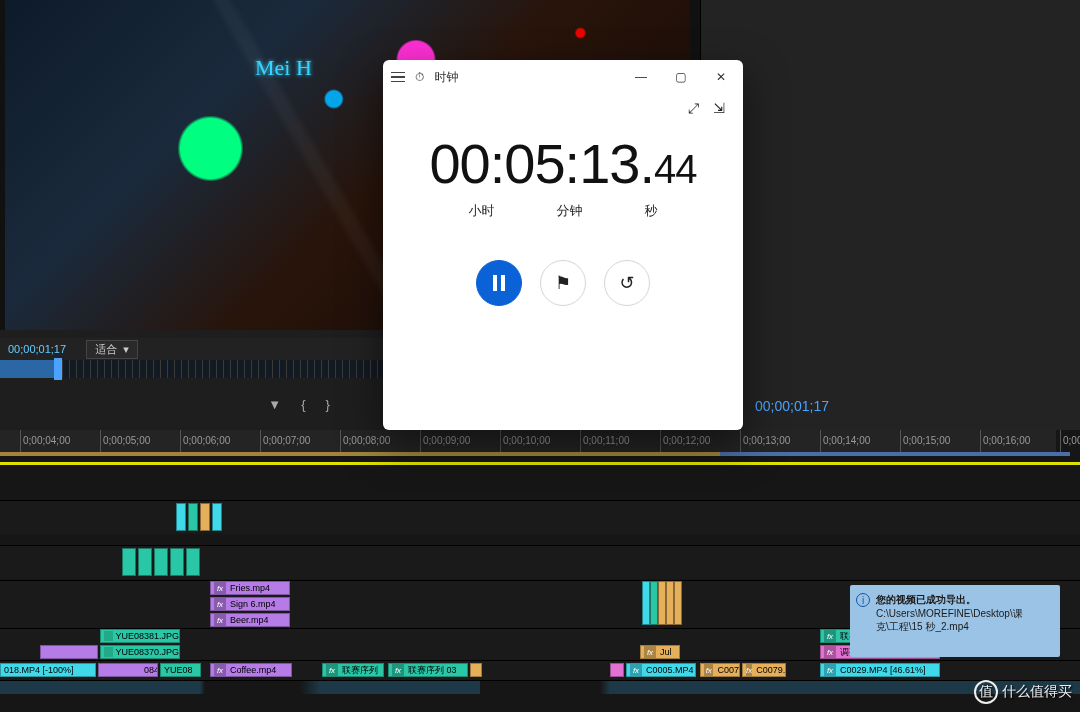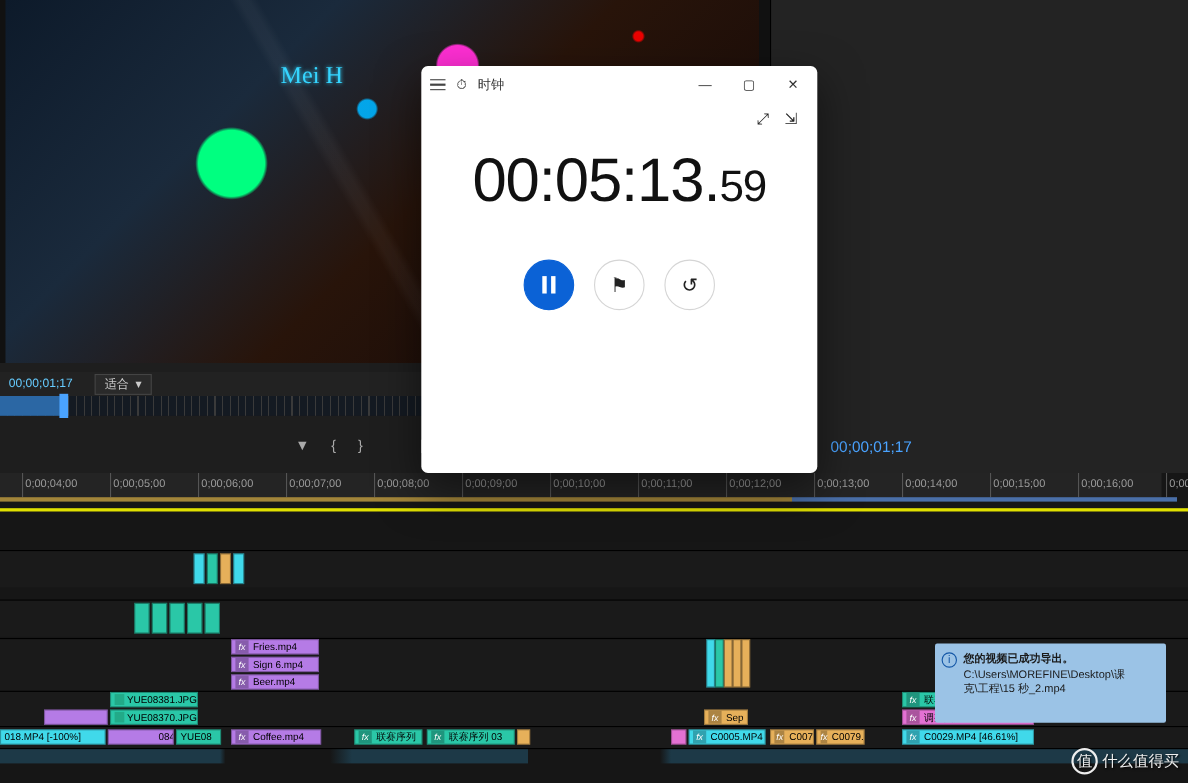--- a/index.html
+++ b/index.html
@@ -247,21 +247,21 @@
       </div>
     <div class="clip c-teal" style="left:100px;top:16px;width:80px;">
         <svg width="10" height="10">
           <rect width="10" height="10" fill="#2a8"></rect>
         </svg>
         <span>YUE08370.JPG</span>
       </div>
     <div class="clip c-violet" style="left:40px;top:16px;width:58px;"></div>
     <div class="clip c-orange" style="left:640px;top:16px;width:40px;">
         <span class="fx">fx</span>
-        <span>Sep</span>
+        <span>Jul</span>
       </div>
     <div class="clip c-teal" style="left:820px;top:0;width:120px;">
         <span class="fx">fx</span>
         <span>联赛序列  01 f 140.9</span>
       </div>
     <div class="clip c-pink" style="left:820px;top:16px;width:120px;">
         <span class="fx">fx</span>
         <span>调整图层</span>
       </div>
   </div>
@@ -342,21 +342,26 @@
       <div class="win-btn">✕</div>
     </div>
   </div>
 
   <div class="expand-row">
     <span>⤢</span>
     <span>⇲</span>
   </div>
 
   <div class="timer-display">
-    <span>00</span>:<span>05</span>:<span>13</span>.<span class="ms">59</span>
+    <span>00</span>:<span>05</span>:<span>13</span>.<span class="ms">44</span>
+  </div>
+  <div class="labels">
+    <span>小时</span>
+    <span>分钟</span>
+    <span>秒</span>
   </div>
 
   <div class="actions">
     <div class="act-btn act-primary">
       <svg width="14" height="16">
           <rect x="1" width="4" height="16" fill="#fff"></rect>
           <rect x="9" width="4" height="16" fill="#fff"></rect>
         </svg>
     </div>
     <div class="act-btn">⚑</div>

